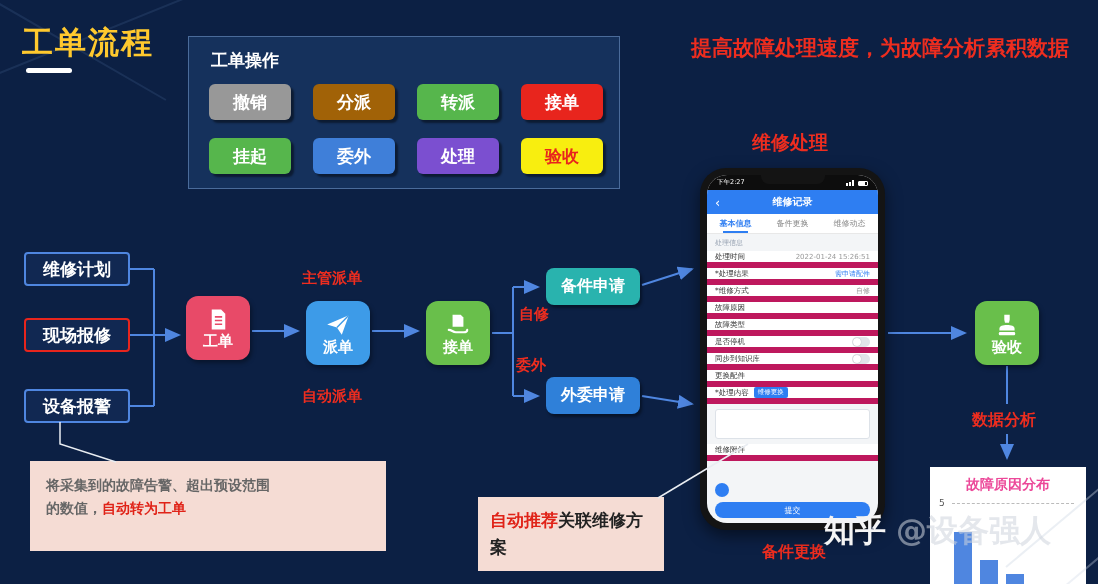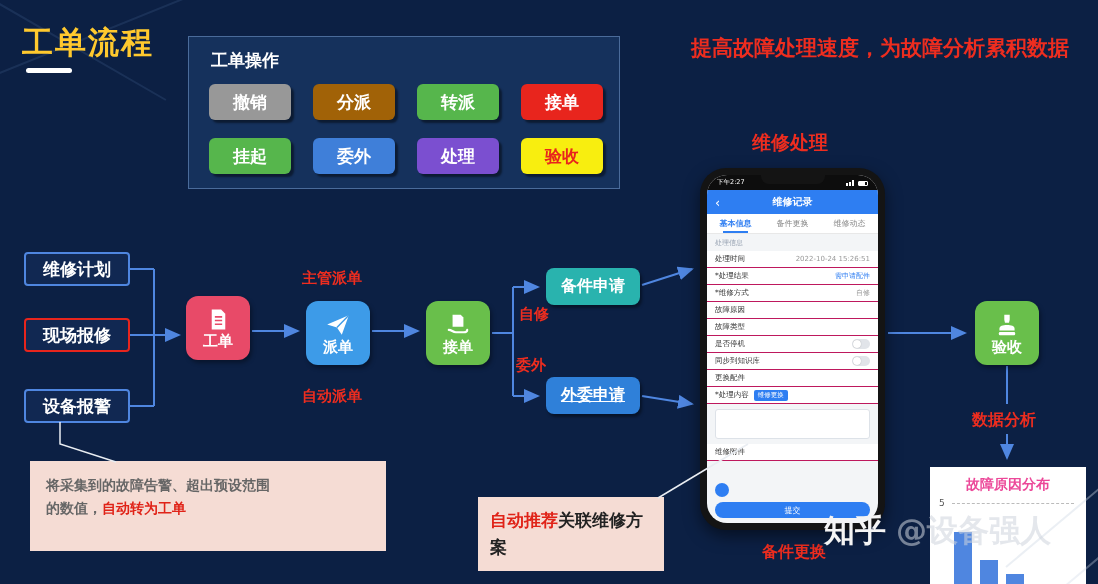--- a/index.html
+++ b/index.html
@@ -40,21 +40,21 @@
 .batt{display:inline-block;width:10px;height:5px;border:1px solid #fff;border-radius:1px;margin-left:3px;position:relative}
 .batt::after{content:"";position:absolute;left:0;top:0;bottom:0;width:6px;background:#fff}
 .app-header{height:24px;background:#2e7ef2;color:#fff;display:flex;align-items:center;justify-content:center;font-size:10px;font-weight:bold;position:relative}
 .back{position:absolute;left:8px;font-size:13px;font-weight:normal;line-height:1}
 .app-tabs{height:20px;background:#fff;display:flex;border-bottom:1px solid #e8e8e8}
 .tab{flex:1;display:flex;align-items:center;justify-content:center;font-size:8px;color:#888;position:relative;cursor:pointer}
 .tab.active{color:#2e7ef2;font-weight:bold}
 .tab.active::after{content:"";position:absolute;bottom:0;left:28%;right:28%;height:2px;background:#2e7ef2}
 .app-body{flex:1;position:relative;overflow:hidden}
 .section{font-size:7px;color:#98a3b3;padding:4px 8px 3px}
-.app-row{height:17px;background:#fff;border-bottom:1px solid #be185d;display:flex;align-items:center;justify-content:space-between;padding:0 8px}
+.app-row{height:17px;background:#fff;border-bottom:6px solid #be185d;display:flex;align-items:center;justify-content:space-between;padding:0 8px}
 .row-left{justify-content:flex-start;gap:5px}
 .row-label{font-size:7.5px;color:#333}
 .row-value{font-size:7px;color:#999}
 .blue-text{color:#2e7ef2}
 .chip{background:#2e7ef2;color:#fff;border-radius:2px;padding:1px 4px;font-size:6.5px}
 .toggle{width:18px;height:10px;border-radius:5px;background:#e1e4e9;position:relative;cursor:pointer}
 .toggle::after{content:"";position:absolute;left:1px;top:1px;width:8px;height:8px;border-radius:50%;background:#fff;box-shadow:0 0 1px rgba(0,0,0,.35)}
 .mini-textarea{height:30px;background:#fff;border:1px solid #dde2e8;border-radius:3px;margin:5px 8px}
 .fab{position:absolute;left:8px;bottom:26px;width:14px;height:14px;border-radius:50%;background:#2e7ef2;cursor:pointer}
 .submit-bar{position:absolute;left:8px;right:8px;bottom:5px;height:16px;background:#2e7ef2;border-radius:8px;color:#fff;font-size:8px;display:flex;align-items:center;justify-content:center;cursor:pointer}
@@ -165,21 +165,21 @@
   <div class="red-label" style="left:302px;top:387px;font-size:15px">自动派单</div>
   <div class="red-label" style="left:519px;top:305px;font-size:15px">自修</div>
   <div class="red-label" style="left:516px;top:356px;font-size:15px">委外</div>
   <div class="red-label" style="left:752px;top:130px;font-size:19px">维修处理</div>
   <div class="red-label" style="left:762px;top:542px;font-size:16px">备件更换</div>
   <div class="red-label" style="left:972px;top:410px;font-size:16px">数据分析</div>
 
   <div class="branch-btn" style="left: 546px; top: 268px; background-color: rgb(41, 179, 174);">
     <span>备件申请</span>
   </div>
-  <div class="branch-btn" style="left: 546px; top: 377px; background-color: rgb(47, 128, 217); text-decoration: underline;">
+  <div class="branch-btn" style="left: 546px; top: 377px; background-color: rgb(47, 128, 217);">
     <span>外委申请</span>
   </div>
 
   <div class="phone">
     <div class="phone-screen">
       <div class="phone-notch"></div>
       <div class="statusbar">
         <span>下午2:27</span>
         <span class="status-icons">
           <span class="sig-bar" style="height:3px"></span>
@@ -194,21 +194,21 @@
       </div>
       <div class="app-tabs">
         <span class="tab active">基本信息</span>
         <span class="tab">备件更换</span>
         <span class="tab">维修动态</span>
       </div>
       <div class="app-body">
         <div class="section">处理信息</div>
         <div class="app-row">
           <span class="row-label">处理时间</span>
-          <span class="row-value">2022-10-24 15:26:51</span>
+          <span class="row-value">2022-01-24 15:26:51</span>
         </div>
         <div class="app-row">
           <span class="row-label">*处理结果</span>
           <span class="row-value blue-text">需申请配件</span>
         </div>
         <div class="app-row">
           <span class="row-label">*维修方式</span>
           <span class="row-value">自修</span>
         </div>
         <div class="app-row">

